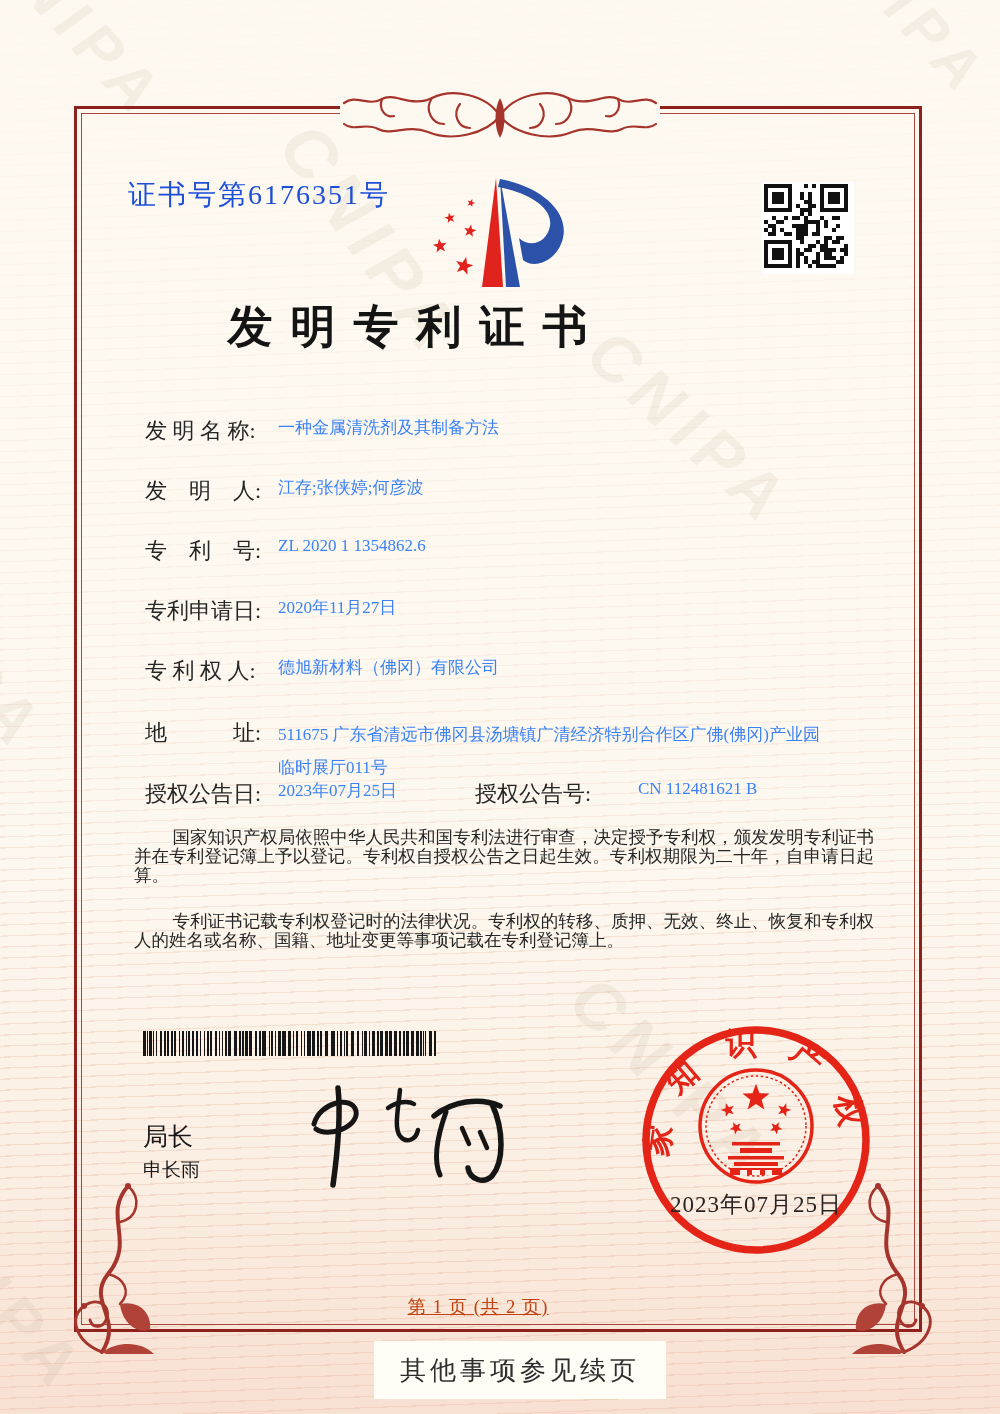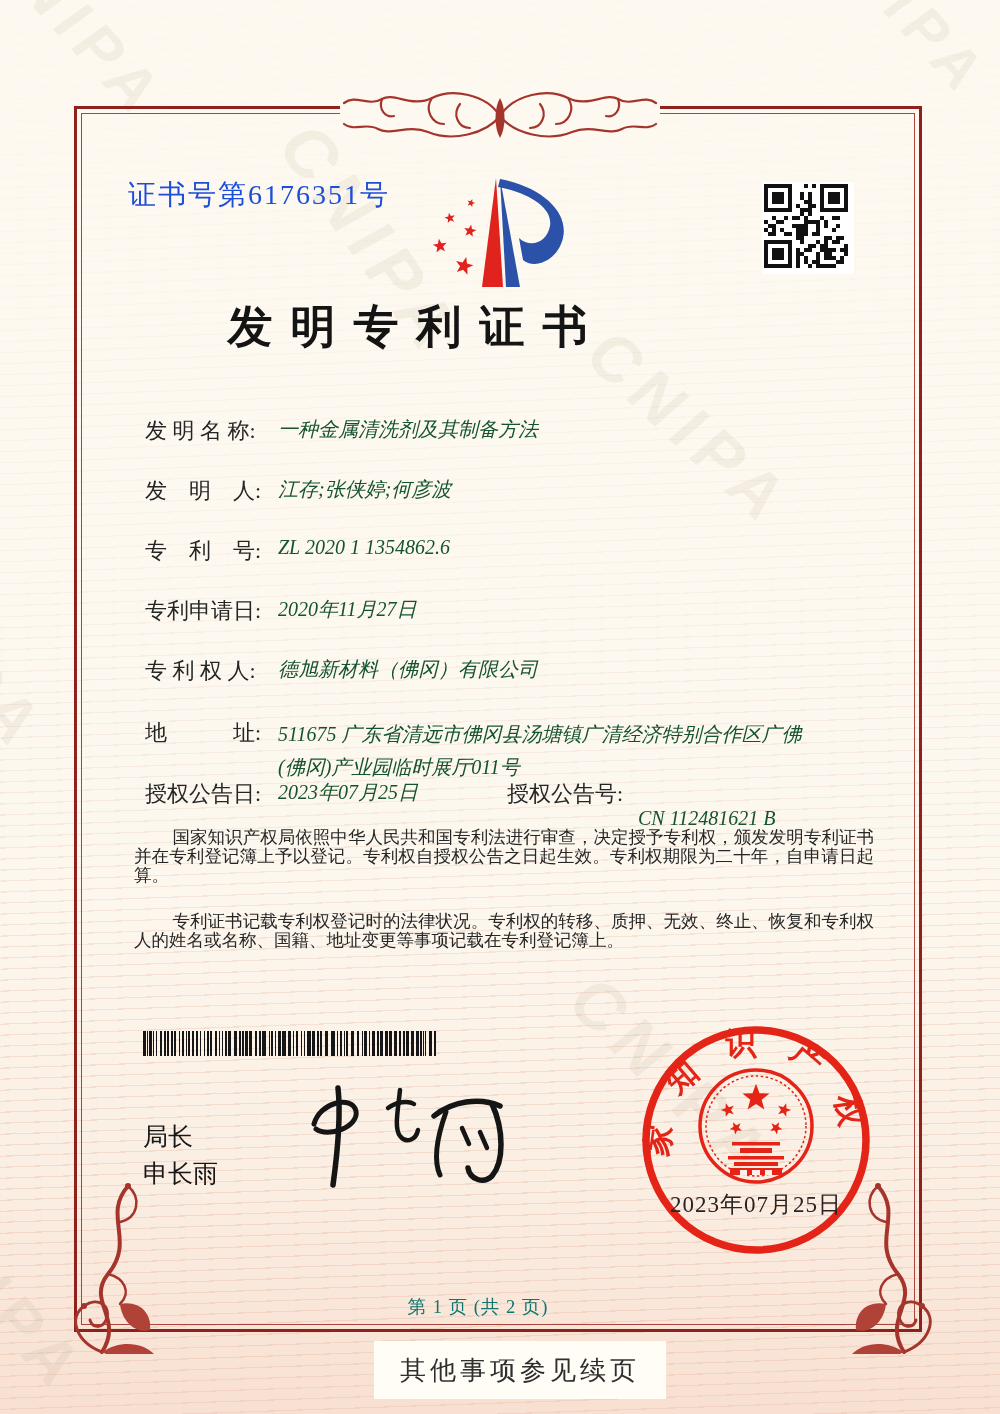--- a/index.html
+++ b/index.html
@@ -39,46 +39,46 @@
   .cert-no{left:128px;top:176px;font-size:28px;letter-spacing:2px;z-index:3;color:#1d4ed8;}
   .logo{left:426px;top:170px;z-index:3;}
   .qr{left:762px;top:182px;width:88px;height:88px;background:#fff;z-index:3;padding:2px;}
   .title{
     left:0;top:297px;width:815px;text-align:center;z-index:3;
     font-size:45px;font-weight:bold;letter-spacing:18px;padding-left:18px;
     box-sizing:border-box;color:#141414;
   }
   
   .field-label{position:absolute;left:145px;font-size:22px;color:#252525;z-index:3;white-space:pre;}
-  .field-value{position:absolute;left:278px;font-size:20px;color:#14532d;z-index:3;font-style:italic;}
+  .field-value{position:absolute;left:278px;font-size:17px;color:#3b82f6;z-index:3;}
   .addr{width:548px;line-height:33px;}
-  .label2{left:507px;}
-  .value2{left:638px;margin-top:28px;}
+  .label2{left:475px;}
+  .value2{left:638px;}
   
   .para{
     position:absolute;left:134px;width:740px;z-index:3;
     font-size:17.5px;line-height:19px;color:#262626;
     text-align:justify;text-indent:2.2em;
   }
   
   .barcode{left:143px;top:1031px;z-index:3;}
   
   .signer-role{left:143px;top:1120px;font-family:"Liberation Sans",sans-serif;font-size:25px;color:#171717;z-index:3;}
-  .signer-name{left:143px;top:1157px;font-family:"Liberation Sans",sans-serif;font-size:25px;color:#171717;z-index:3;}
+  .signer-name{left:143px;top:1157px;font-family:"Liberation Sans",sans-serif;font-size:19px;color:#171717;z-index:3;}
   .signature{left:288px;top:1082px;z-index:3;}
   
   .seal{left:634px;top:1018px;z-index:4;}
   .seal-arc-text{font-family:"Liberation Sans",sans-serif;font-weight:bold;font-size:31px;fill:#e32417;letter-spacing:30px;}
   .seal-date{font-family:"Liberation Serif",serif;font-size:23px;fill:#2b2222;letter-spacing:1px;}
   
   .ornament-top{left:340px;top:84px;z-index:3;background:#fdf9f0;}
   .ornament-bl{left:58px;top:1182px;z-index:3;}
   .ornament-br{left:826px;top:1182px;z-index:3;transform:scaleX(-1);}
   
-  .page-info{left:318px;top:1294px;width:320px;text-align:center;font-size:18.5px;color:#0f766e;z-index:3;letter-spacing:1px;}
+  .page-info{left:318px;top:1294px;width:320px;text-align:center;font-size:18.5px;color:#c2410c;z-index:3;letter-spacing:1px;text-decoration:underline;}
   .continuation-box{
     left:374px;top:1341px;width:292px;height:58px;background:#fffdf6;z-index:3;
     display:flex;align-items:center;justify-content:center;
   }
   .continuation-text{font-size:26px;color:#2e2e2e;letter-spacing:4px;}
 </style>
 </head>
 <body>
 
 <div class="waves"></div>

